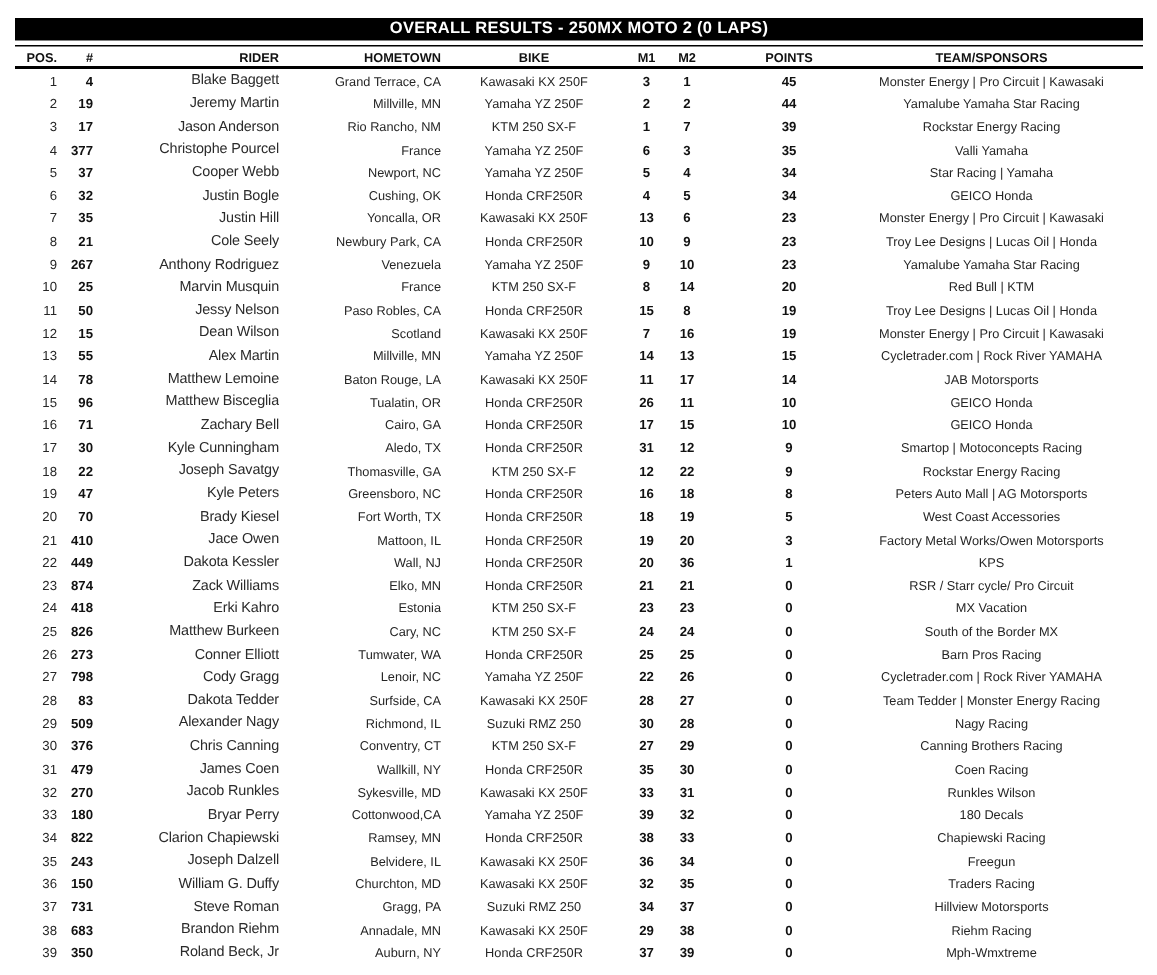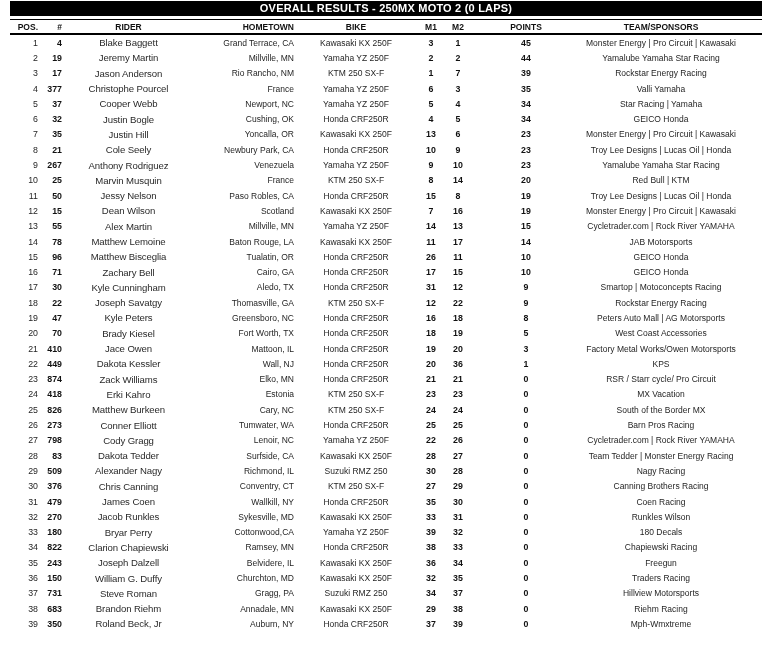--- a/index.html
+++ b/index.html
@@ -2,21 +2,21 @@
 <html><head>
 <meta charset="utf-8">
 <style>
   html, body { margin:0; padding:0; }
   body {
     width:771px; height:650px; overflow:hidden;
     background:#ffffff;
     font-family:"Liberation Sans","DejaVu Sans",sans-serif;
     color:#1d1d1d;
   }
-  .page { margin:1px 9px 0 10px; }
+  .page { margin:12px 9px 0 10px; }
   .title-bar {
     background:#000000; color:#ffffff;
     height:15px; line-height:15px;
     text-align:center; font-weight:bold; font-size:11px;
     letter-spacing:0.2px; margin-bottom:3px;
   }
   .top-rule { border-top:1px solid #000000; height:0; }
   table.results {
     width:752px; border-collapse:collapse; table-layout:fixed;
   }
@@ -29,21 +29,21 @@
   tbody td {
     height:15.3px; padding:0; vertical-align:middle;
     white-space:nowrap; overflow:hidden;
     font-size:8.5px; color:#252525;
   }
   
   .c-pos    { text-align:right; }
   td.c-pos  { font-size:8.8px; }
   .c-num    { text-align:right; padding-right:2px; }
   td.c-num  { font-weight:bold; font-size:8.8px; color:#111; }
-  .c-rider  { text-align:center; padding-left:7px; }
+  .c-rider  { text-align:right; padding-left:7px; }
   td.c-rider{ font-size:9.6px; letter-spacing:-0.1px; color:#2a2a2a; }
   .c-home   { text-align:right; }
   .c-bike   { text-align:center; }
   .c-m1, .c-m2, .c-points { text-align:center; }
   td.c-m1, td.c-m2, td.c-points { font-weight:bold; font-size:8.8px; color:#111; }
   .c-team   { text-align:center; padding-left:8px; }
 </style>
 </head>
 <body>
 

